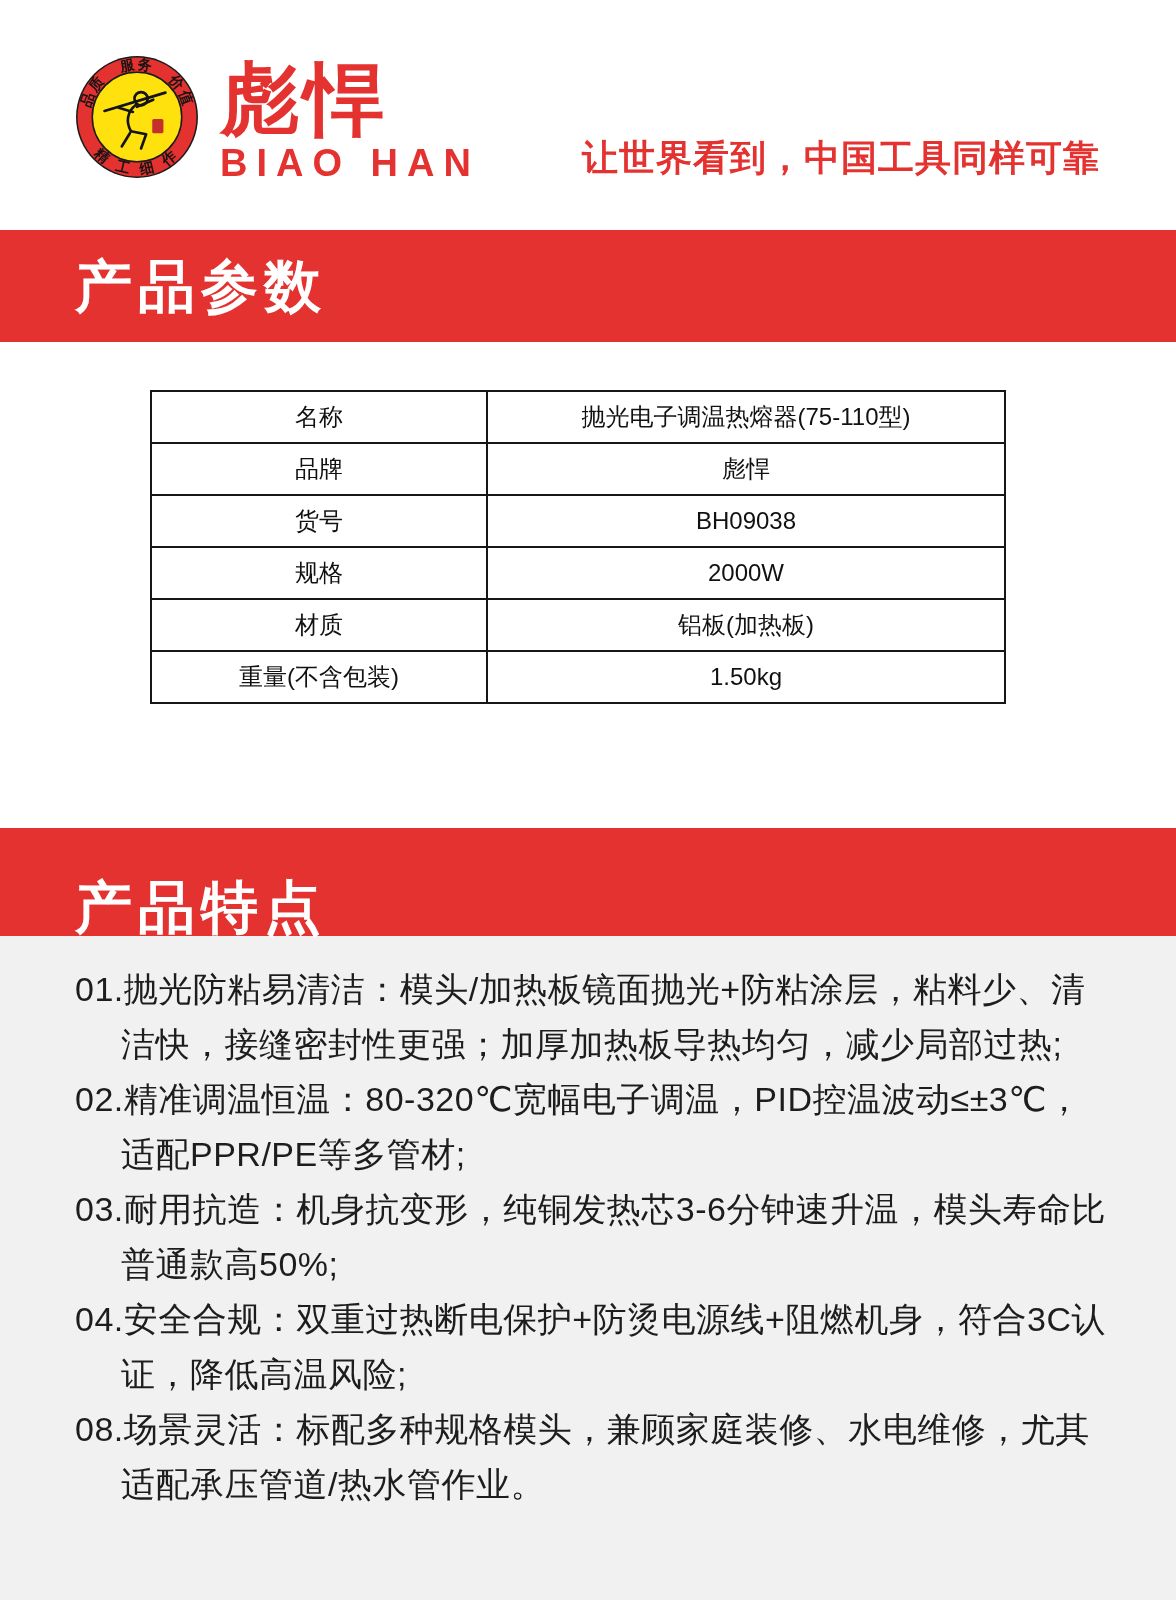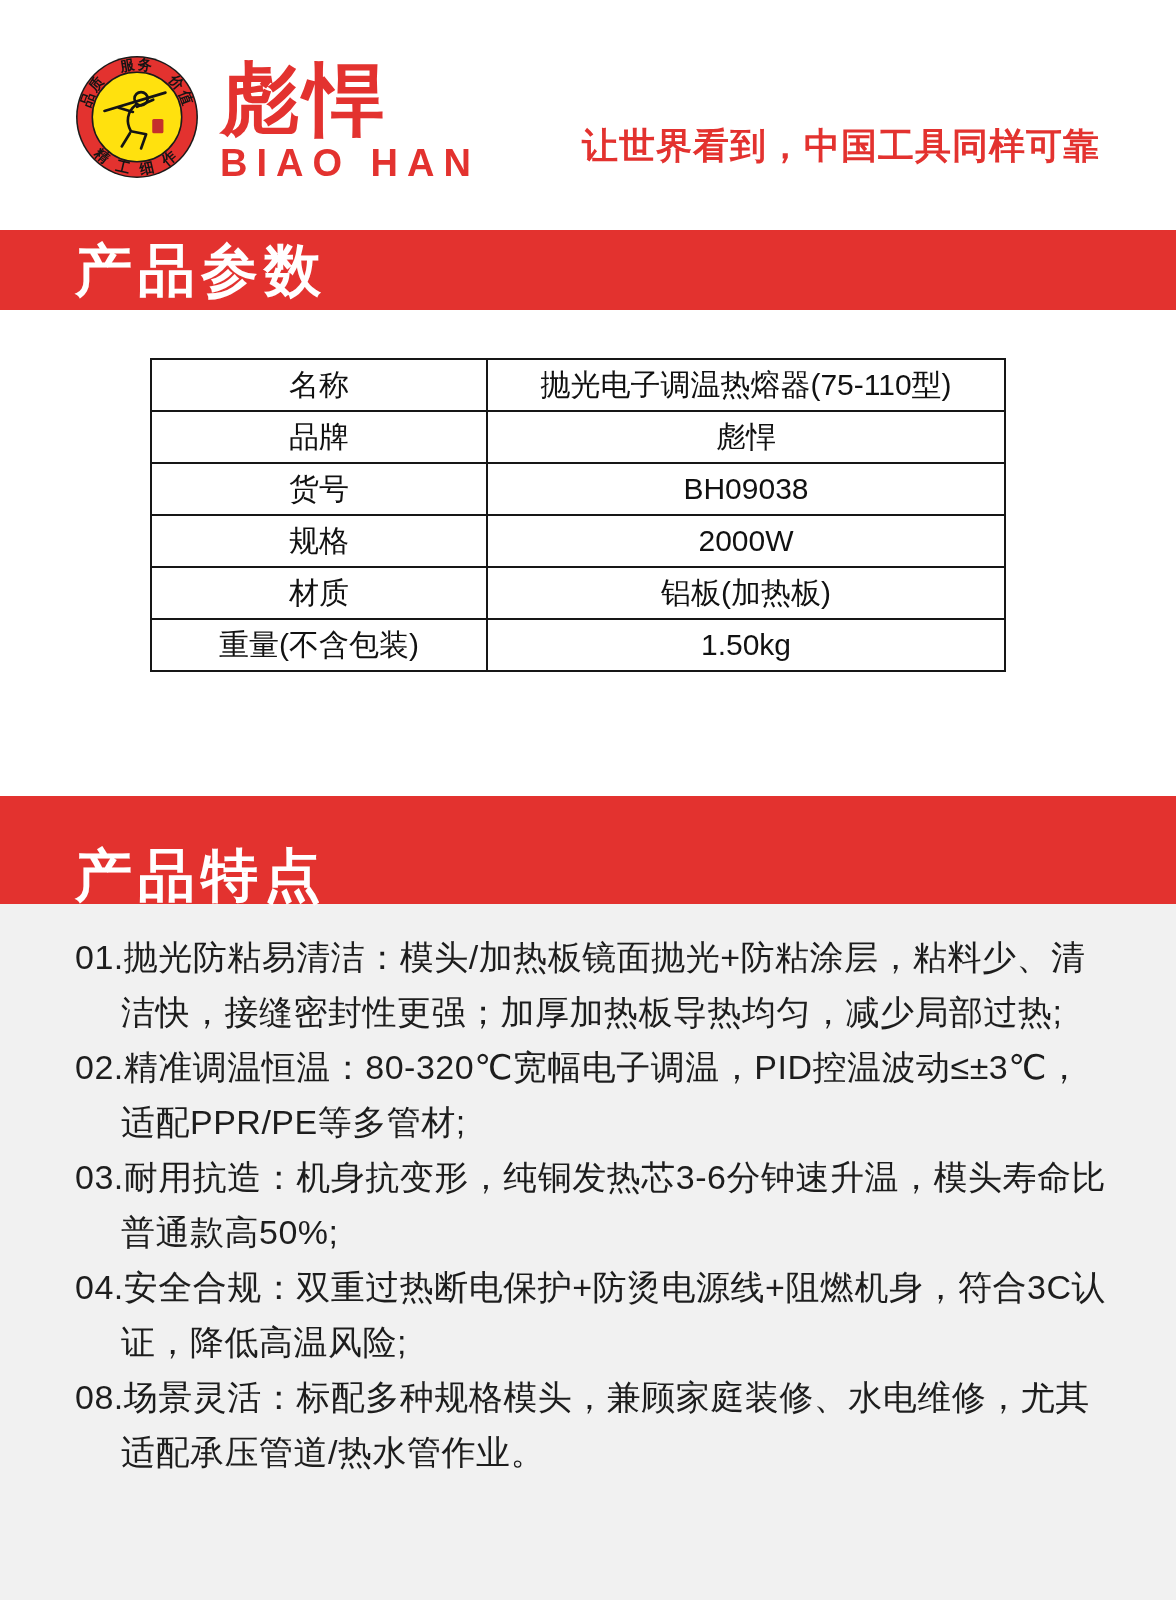--- a/index.html
+++ b/index.html
@@ -13,35 +13,35 @@
   body{width:1176px;background:#fff;font-family:"Liberation Sans","DejaVu Sans",sans-serif;}
   .page{width:1176px;height:1600px;background:#fff;overflow:hidden;position:relative;}
 
   
   .header{position:relative;height:230px;background:#fff;}
   .logo-group{position:absolute;left:74px;top:54px;display:flex;align-items:flex-start;}
   .badge{width:126px;height:126px;flex:0 0 auto;}
   .brand-text{margin-left:20px;padding-top:2px;}
   .brand-cn{font-family:"DejaVu Serif","Liberation Serif",serif;font-weight:700;font-size:80px;line-height:86px;color:var(--red);letter-spacing:4px;}
   .brand-en{font-size:38px;font-weight:700;letter-spacing:9px;color:var(--red);margin-top:0px;}
-  .slogan{position:absolute;right:76px;top:122px;font-size:36px;font-weight:700;color:var(--red);letter-spacing:1px;white-space:nowrap;}
+  .slogan{position:absolute;right:76px;top:134px;font-size:36px;font-weight:700;color:var(--red);letter-spacing:1px;white-space:nowrap;}
 
   
   .banner{background:var(--red);display:flex;align-items:center;padding-left:75px;}
-  .banner--params{height:80px;font-family:Liberation Serif, serif;}
+  .banner--params{height:112px;font-family:Liberation Serif, serif;}
   .banner--features{height:108px;align-items:flex-end;}
   .banner-title{color:#fff;font-size:57px;font-weight:700;letter-spacing:6px;line-height:1;}
 
   
   .params-section{height:438px;background:#fff;}
   .params-table{margin:48px 0 0 150px;border-collapse:collapse;width:856px;table-layout:fixed;}
   .params-table th,.params-table td{
     border:2px solid var(--ink);
     height:52px;
-    font-size:30px;
+    font-size:24px;
     font-weight:400;
     text-align:center;
     vertical-align:middle;
     color:#111;
     padding:0 6px;
   }
   .params-table th{width:336px;}
 
   
   .features-section{height:722px;background:var(--feature-bg);padding:26px 68px 0 75px;}

